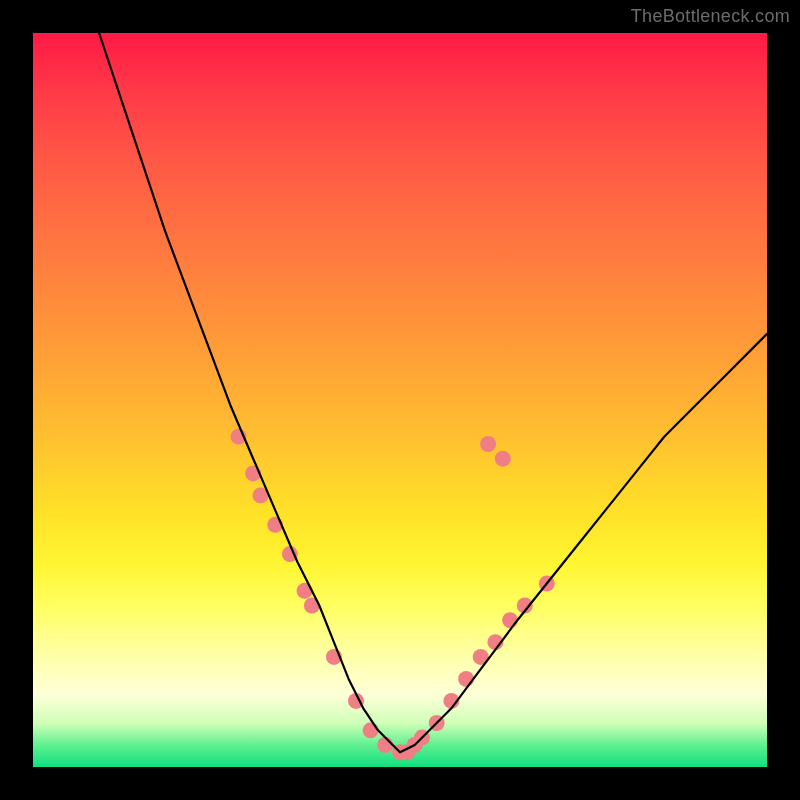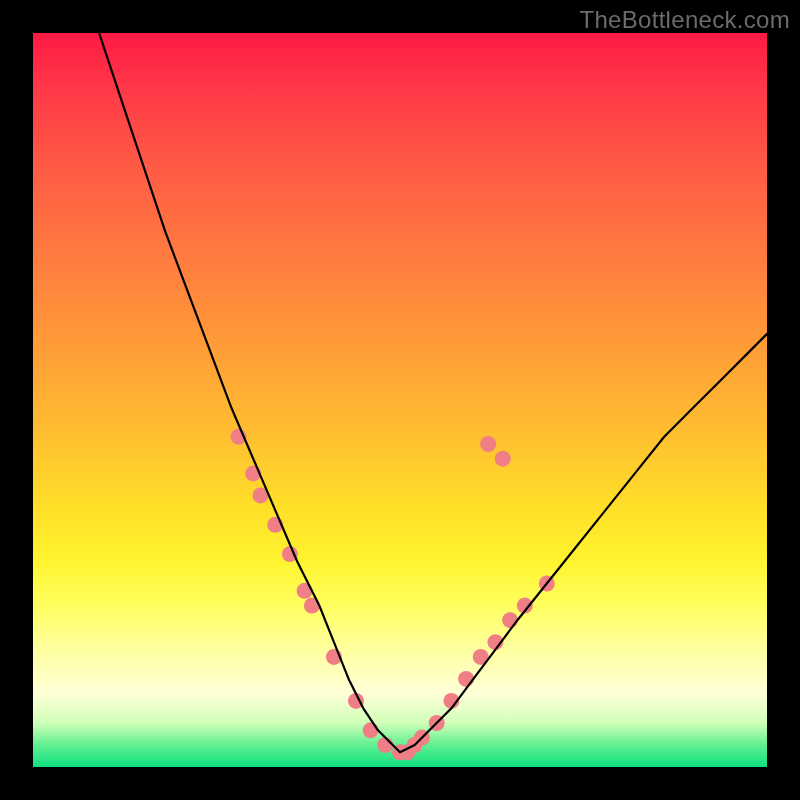--- a/index.html
+++ b/index.html
@@ -40,21 +40,21 @@
       #ffffd8 90%,
       #d0ffb8 94%,
       #60f090 97%,
       #10e080 100%);
   }
   .watermark {
     position: absolute;
     top: 6px;
     right: 10px;
     color: #6b6b6b;
-    font-size: 24px;
+    font-size: 18px;
     font-weight: 500;
     letter-spacing: 0.3px;
   }
   svg.overlay {
     position: absolute;
     left: 0;
     top: 0;
     width: 734px;
     height: 734px;
   }

